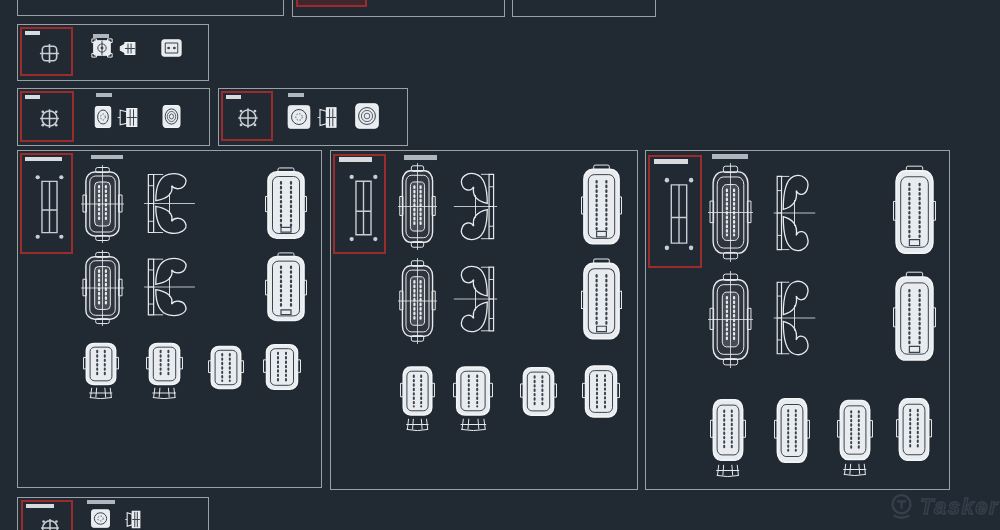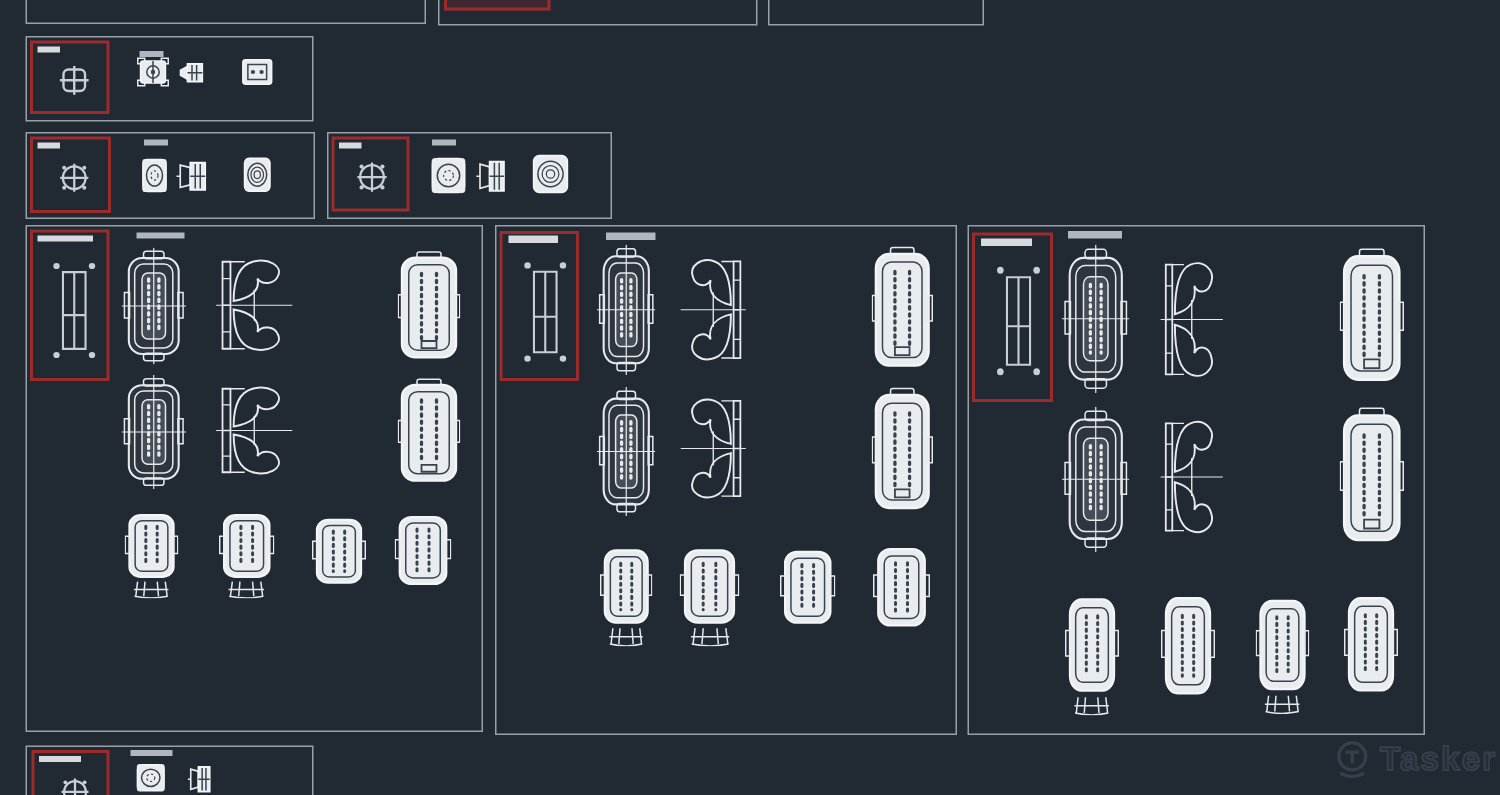--- a/index.html
+++ b/index.html
@@ -16,22 +16,23 @@
   .redbox.filled { background: rgba(130,35,35,0.30); }
   .strip { position: absolute; }
   .strip.bright { background: #D8DBDE; }
   .strip.dim { background: #AFB6BE; }
   .item { position: absolute; display: flex; flex-direction: column; align-items: center; }
   .item svg, .sym svg, svg.glyph { display: block; width: 100%; height: 100%; }
   .sym { position: absolute; }
   .legs-svg { width: 82% !important; flex: 0 0 auto; }
   .body-svg { flex: 1 1 auto; width: 100%; }
   .watermark {
-    position: absolute; display: flex; align-items: flex-start; gap: 5px;
+    position: absolute; display: flex; align-items: center; gap: 5px;
     opacity: 0.9;
+    font-style: italic;
   }
   .watermark .wm-text {
     font-size: 22px; font-weight: bold; letter-spacing: 1.5px;
     color: rgba(57,66,78,0.25);
     -webkit-text-stroke: 1.3px #39424E;
   }
   .wm-icon { width: 27px; height: 27px; }
 </style>
 </head>
 <body>

